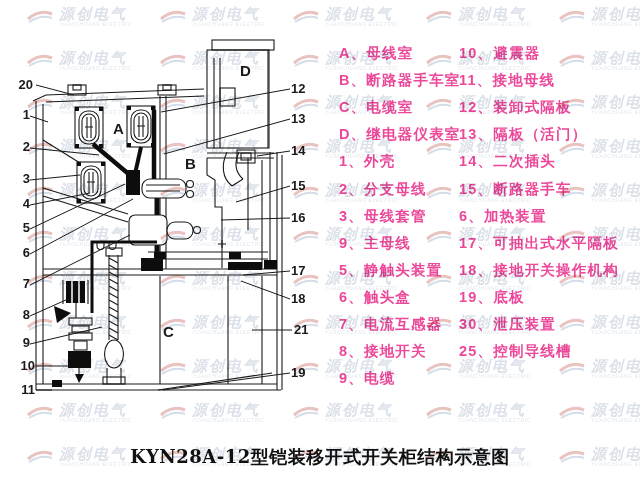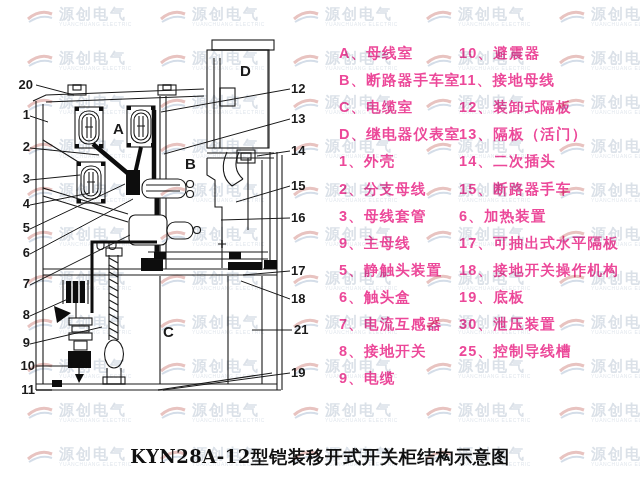--- a/index.html
+++ b/index.html
@@ -5,21 +5,21 @@
   :root{
     --ink:#1a1a1a; --wm-text:#c3cdd9; --wm-sub:#ccd5e0; --wm-red:#d89a96; --wm-blue:#b7c6d9;
   }
   html,body{margin:0;padding:0;}
   body{
     width:640px;height:480px;position:relative;overflow:hidden;background:#fff;
     font-family:"Liberation Sans",sans-serif;
   }
   
   #wm-layer{position:absolute;inset:0;z-index:9;pointer-events:none;mix-blend-mode:multiply;opacity:.6;}
-  .wm{position:absolute;display:flex;align-items:center;gap:4px;white-space:nowrap;}
+  .wm{position:absolute;display:flex;align-items:center;gap:4px;white-space:nowrap;font-style:italic;}
   .wm-col{display:flex;flex-direction:column;line-height:1;}
   .wm-text{font-size:15px;font-weight:bold;color:var(--wm-text);letter-spacing:2px;}
   .wm-sub{font-size:5px;color:var(--wm-sub);letter-spacing:.6px;margin-top:1px;}
   
   #diagram{position:absolute;left:0;top:0;z-index:2;}
   #diagram .ln{stroke:var(--ink);stroke-width:1.1;fill:none;}
   #diagram .thk{stroke:#0d0d0d;fill:none;}
   #diagram .fl{fill:#0d0d0d;stroke:none;}
   #diagram .wh{fill:#fff;stroke:var(--ink);stroke-width:1.1;}
   #diagram .ldr{stroke:var(--ink);stroke-width:1;fill:none;}

